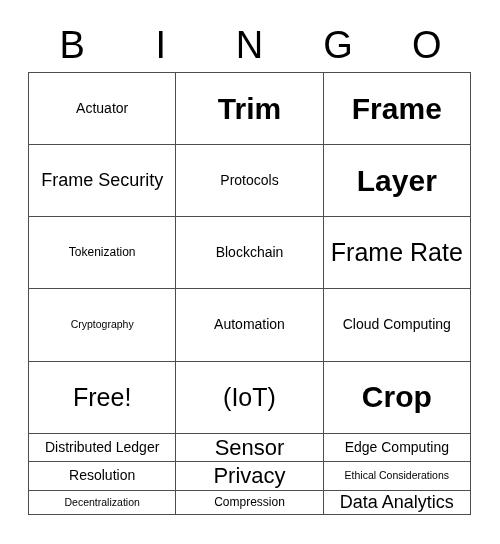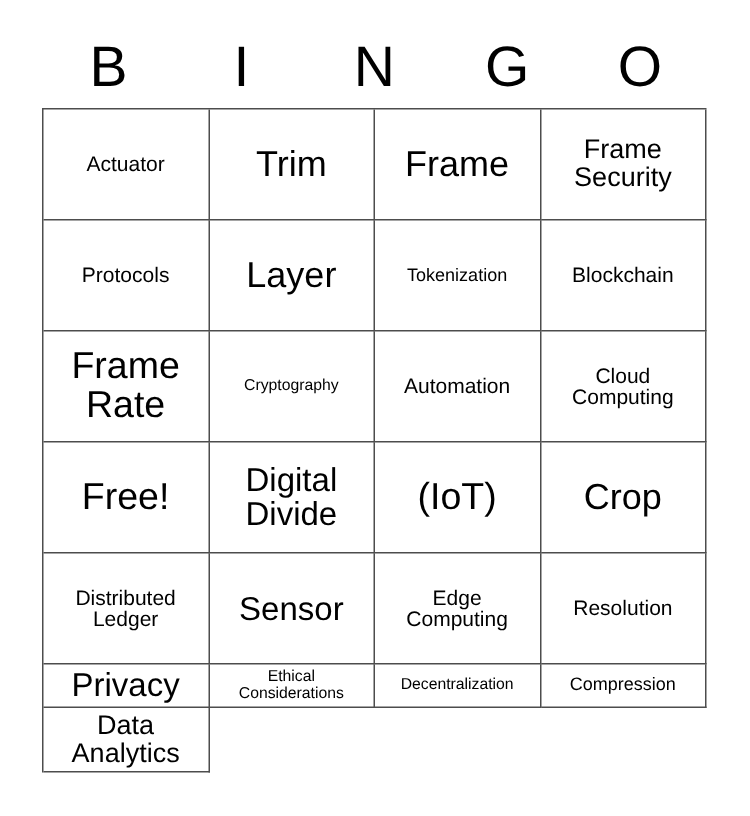--- a/index.html
+++ b/index.html
@@ -44,21 +44,21 @@
   #grid {
     position: absolute;
     left: 28px;
     top: 72px;
     width: 443px;
     height: 443px;
     box-sizing: border-box;
     border-top: 1px solid #4d4d4d;
     border-left: 1px solid #4d4d4d;
     display: grid;
-    grid-template-columns: repeat(4, 1fr);
+    grid-template-columns: repeat(3, 1fr);
     grid-template-rows: repeat(5, 1fr);
   }
   .cell {
     box-sizing: border-box;
     border-right: 1px solid #4d4d4d;
     border-bottom: 1px solid #4d4d4d;
     display: flex;
     align-items: center;
     justify-content: center;
     padding: 2px 3px;
@@ -66,21 +66,21 @@
   }
   .cell-text {
     text-align: center;
     line-height: 1.07;
     width: 100%;
     word-wrap: break-word;
     font-weight: 400;
     color: #000;
   }
   
-  .sz-xxl .cell-text { font-size: 24px; }
+  .sz-xxl .cell-text { font-size: 30px; font-weight: bold; }
   .sz-xl  .cell-text { font-size: 25px; }
   .sz-l   .cell-text { font-size: 22px; }
   .sz-m   .cell-text { font-size: 18px; }
   .sz-s   .cell-text { font-size: 14px; }
   .sz-xs  .cell-text { font-size: 12px; }
   .sz-xxs .cell-text { font-size: 10.5px; }
 </style>
 </head>
 <body>
 
@@ -130,23 +130,20 @@
 
     <div class="cell sz-s">
         <span class="cell-text">Automation</span>
       </div>
     <div class="cell sz-s">
         <span class="cell-text">Cloud Computing</span>
       </div>
     <div class="cell sz-xl">
         <span class="cell-text">Free!</span>
       </div>
-    <div class="cell sz-l">
-        <span class="cell-text">Digital Divide</span>
-      </div>
     <div class="cell sz-xl">
         <span class="cell-text">(IoT)</span>
       </div>
 
     <div class="cell sz-xxl">
         <span class="cell-text">Crop</span>
       </div>
     <div class="cell sz-s">
         <span class="cell-text">Distributed Ledger</span>
       </div>

